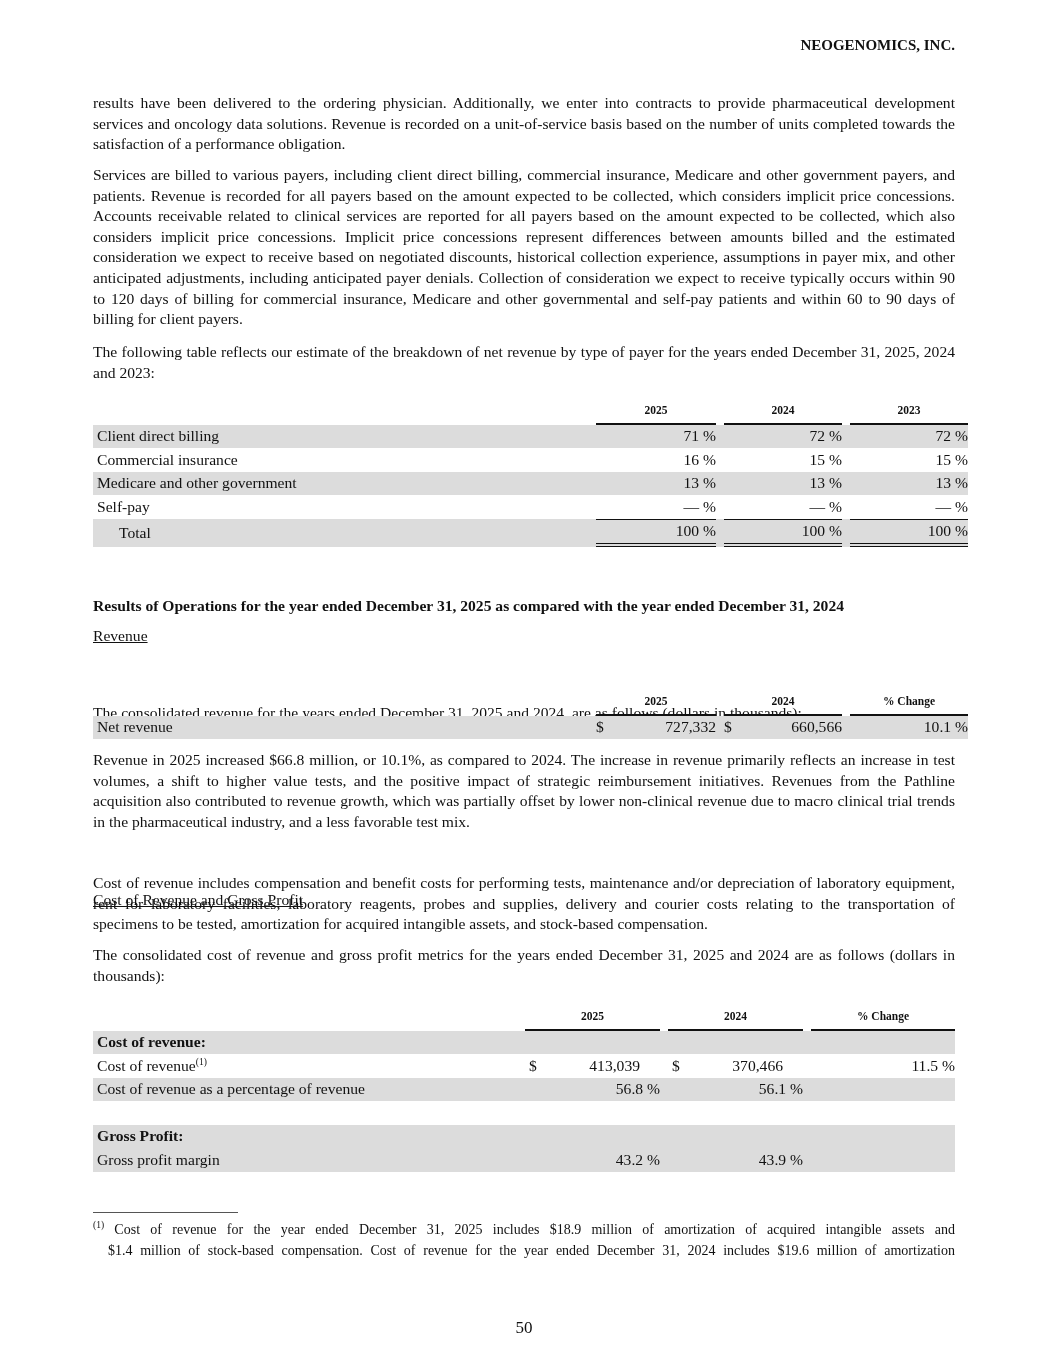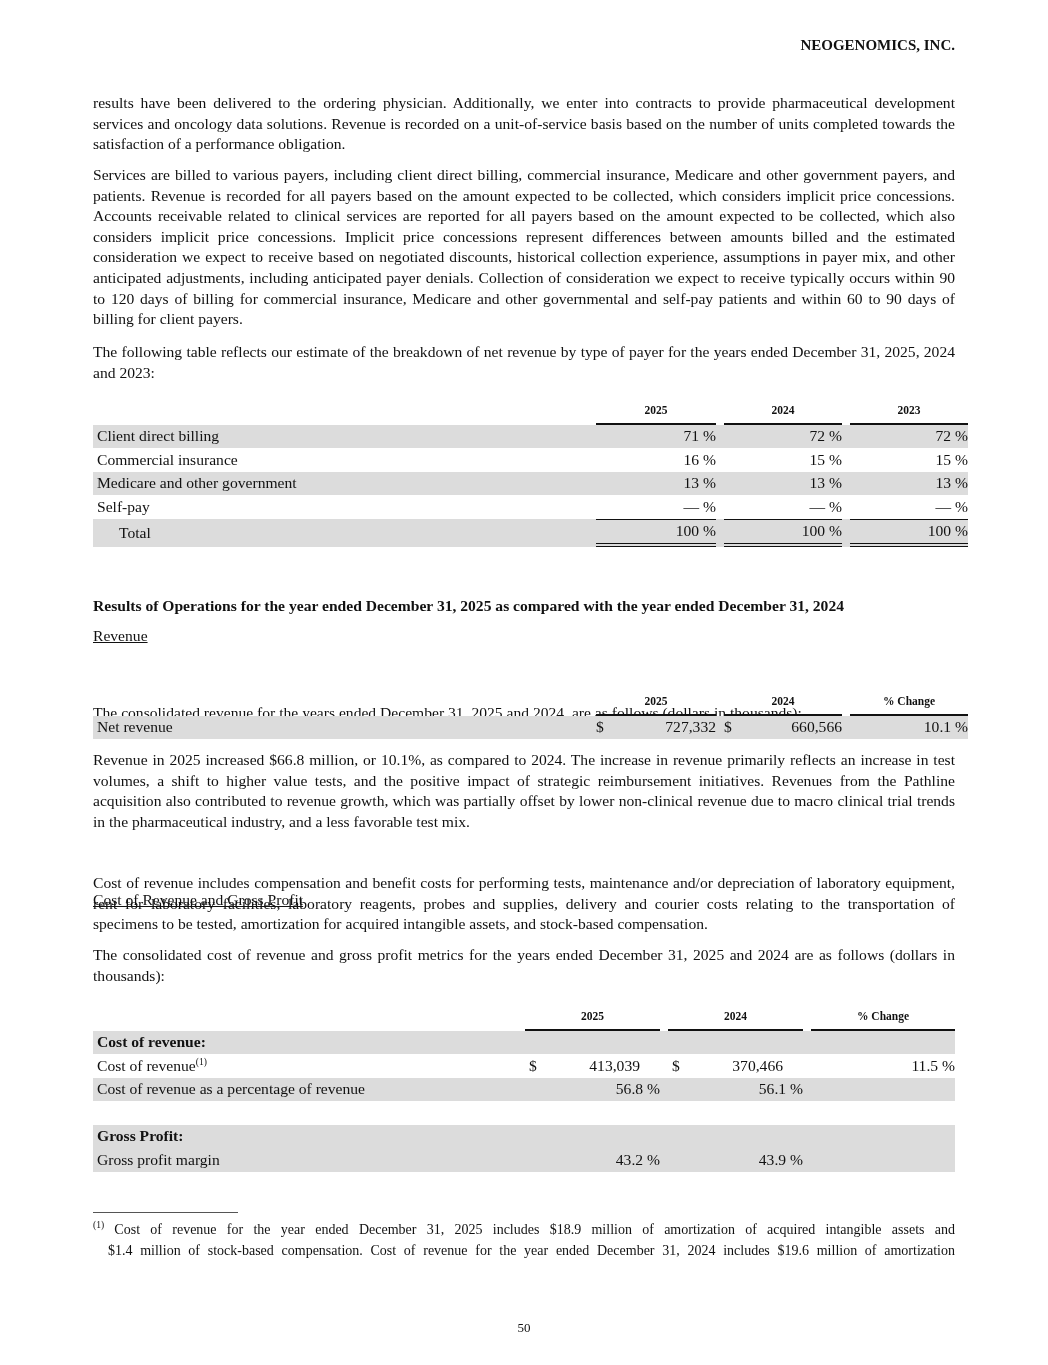--- a/index.html
+++ b/index.html
@@ -34,21 +34,21 @@
   .lbl { padding-left: 4px !important; text-align: left; }
   .indent { padding-left: 26px !important; }
   .top-line { border-top: 1.5px solid #111; }
   .dbl-bottom { border-bottom: 4px double #111; }
   .dollar { text-align: left; }
 
   .footnote-rule { position: absolute; left: 0; top: 1212px; width: 145px; border-top: 1px solid #555; }
   .footnote { position: absolute; left: 0; top: 1220px; width: 862px; font-size: 14px; line-height: 20.5px; text-align: justify; }
   .footnote .fn-line2 { padding-left: 15px; text-align-last: justify; }
   sup { font-size: 9.5px; line-height: 0; vertical-align: super; }
-  .page-number { position: absolute; left: 0; top: 1318px; width: 862px; text-align: center; font-size: 13px; }
+  .page-number { position: absolute; left: 0; top: 1318px; width: 862px; text-align: center; font-size: 17px; }
 </style>
 </head>
 <body>
 
 <div class="page">
 
   <div class="company-header">NEOGENOMICS, INC.</div>
 
   <p class="para" style="top:93px;">results have been delivered to the ordering physician. Additionally, we enter into contracts to provide pharmaceutical development services and oncology data solutions. Revenue is recorded on a unit-of-service basis based on the number of units completed towards the satisfaction of a performance obligation.</p>
 

